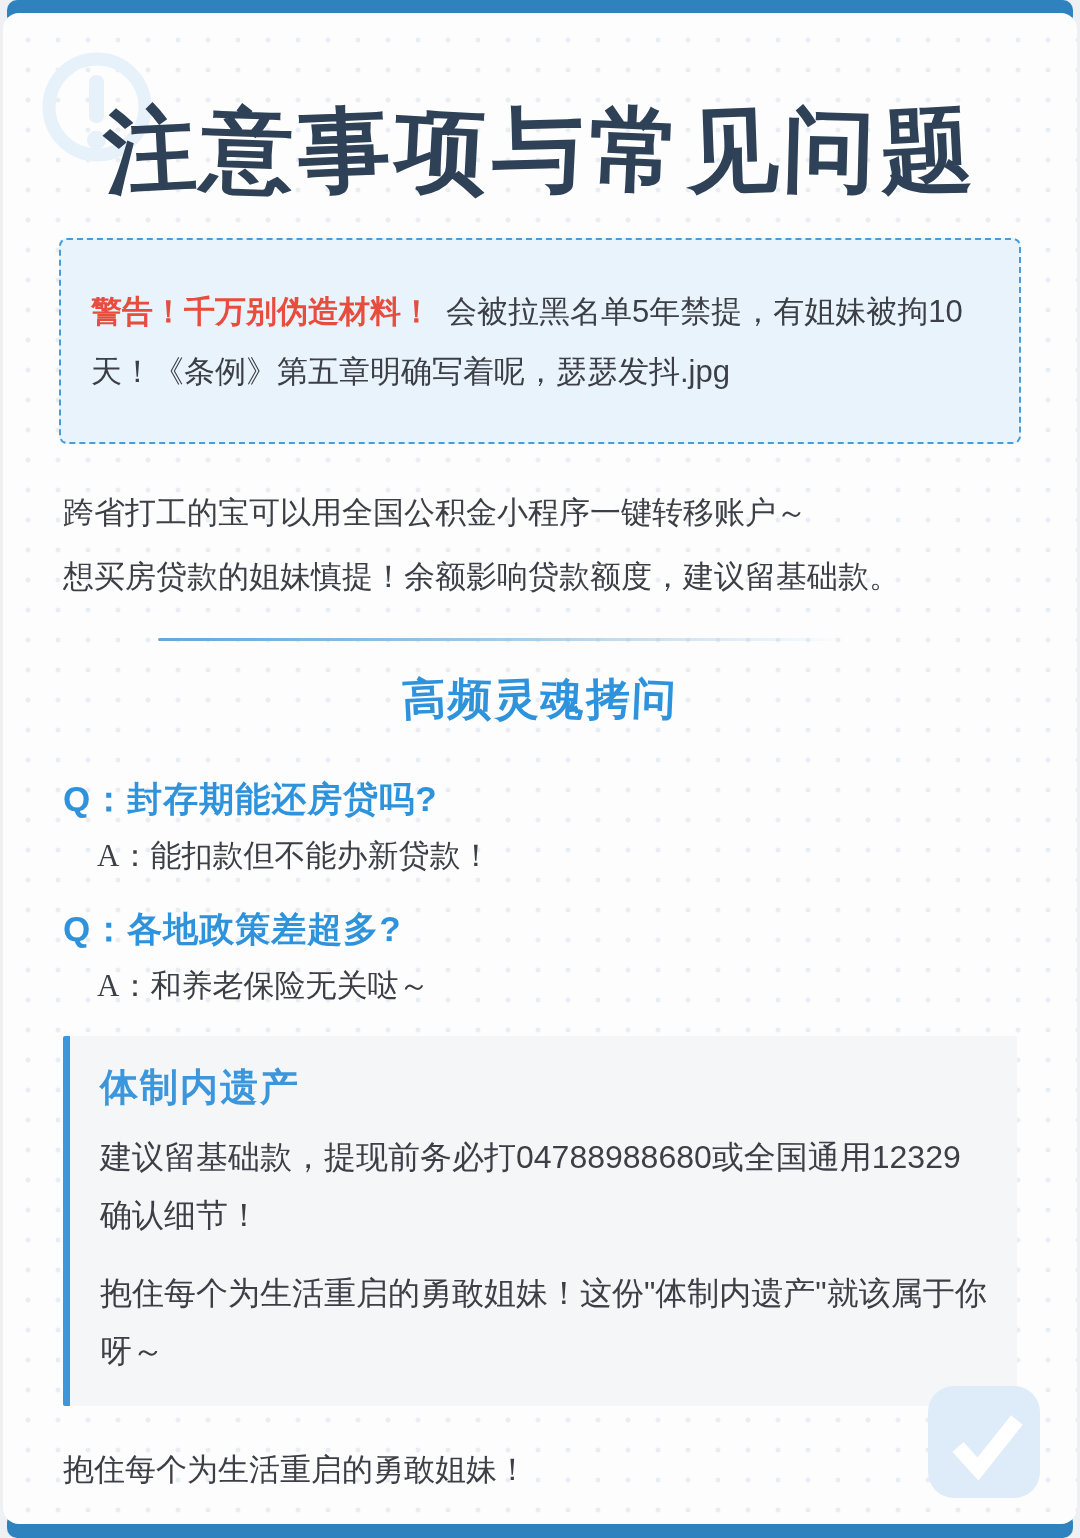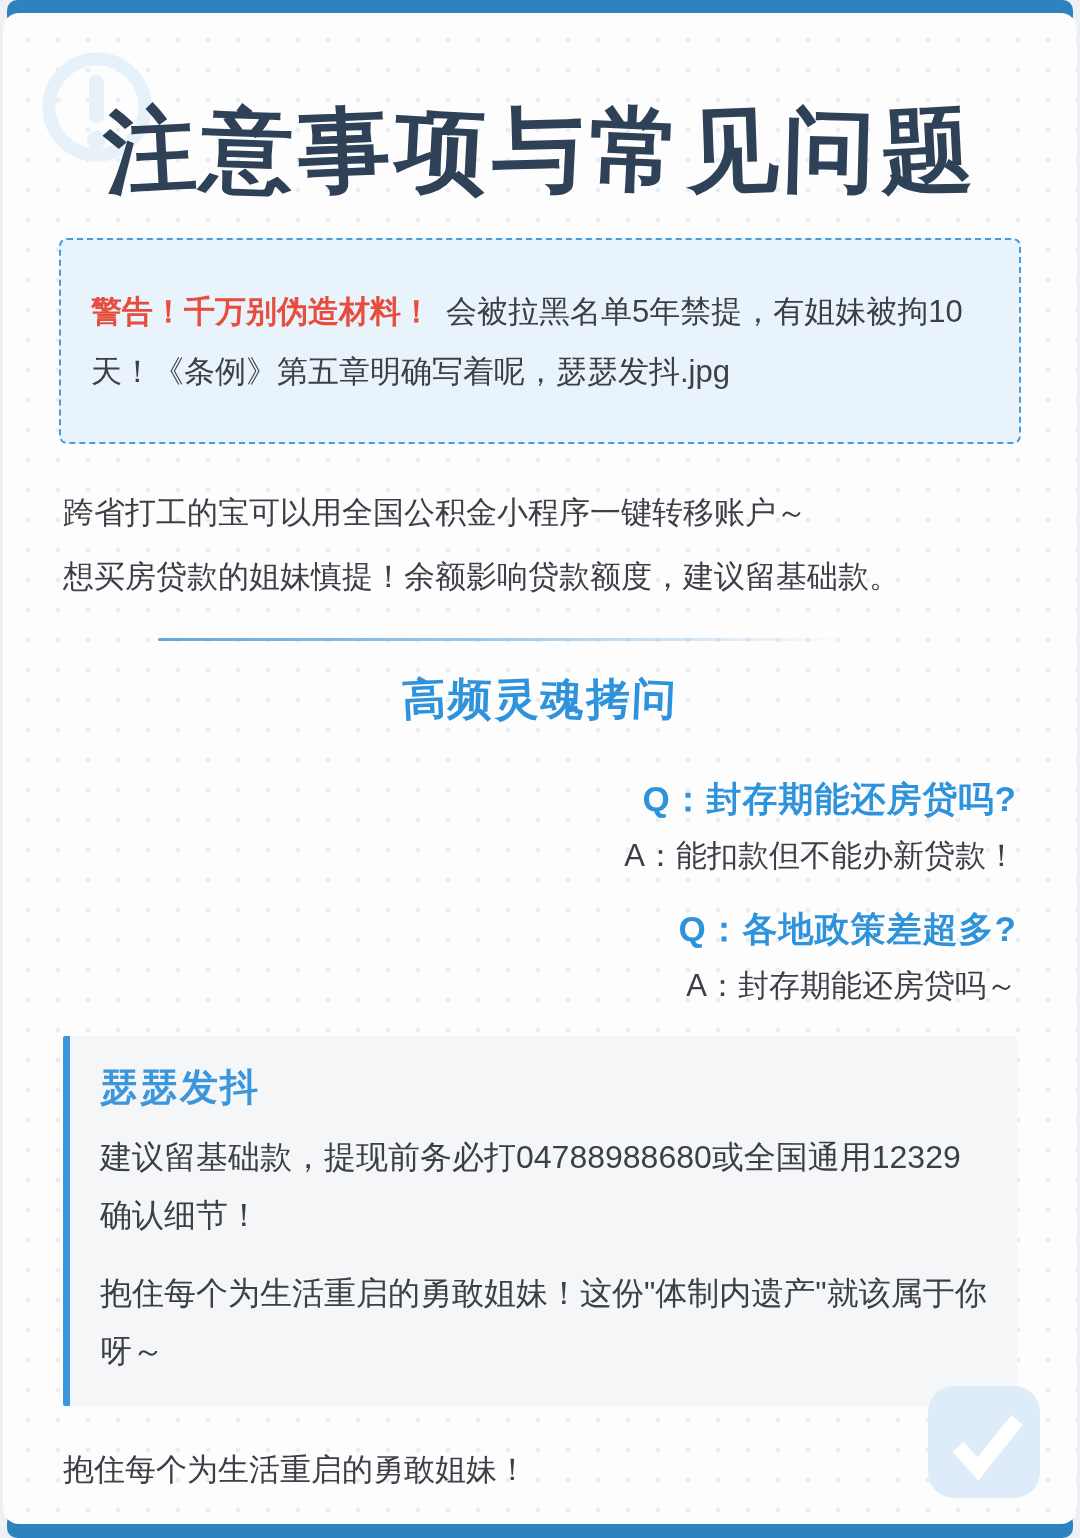--- a/index.html
+++ b/index.html
@@ -38,27 +38,27 @@
   .tip-para + .tip-para{margin-top:10px;}
   .divider{
     margin:34px 0 0 155px;width:688px;height:3px;border-radius:2px;
     background:linear-gradient(90deg,#67a7d8 0%,#9cc6e6 45%,rgba(156,198,230,0) 100%);
   }
   .faq-heading{
     margin:30px 0 0;text-align:center;
     font-size:44px;font-weight:900;color:#2f93dc;
     letter-spacing:2px;line-height:55px;
   }
-  .qa-list{margin:50px 60px 0;text-align:right;}
+  .qa-list{margin:50px 60px 0;}
   .qa-q{
     font-size:35px;font-weight:900;color:#2f93dc;
     line-height:46px;letter-spacing:1px;margin-top:16px;
   }
   .qa-q:first-child{margin-top:0;}
-  .qa-a{font-size:31px;color:#3c3f45;line-height:44px;margin:12px 0 0 34px;}
+  .qa-a{font-size:31px;color:#3c3f45;line-height:44px;margin:12px 0 0 34px;font-family:Liberation Serif, serif;}
   .qa-a{margin-bottom:28px;}
   .final-box{
     margin:22px 60px 0;background:#f4f6f8;
     border-left:7px solid #3b96dc;border-radius:2px;
     padding:30px 30px 26px 30px;
   }
   .final-heading{
     font-size:38px;font-weight:900;color:#3b96dc;
     letter-spacing:2px;line-height:42px;
   }
@@ -94,25 +94,25 @@
   <p class="tip-para">想买房贷款的姐妹慎提！余额影响贷款额度，建议留基础款。</p>
 
   <div class="divider"></div>
 
   <div class="faq-heading charify"><span style="display: inline-block; transform: rotate(-3deg);">高</span><span style="display: inline-block; transform: rotate(2deg);">频</span><span style="display: inline-block; transform: rotate(-2.5deg);">灵</span><span style="display: inline-block; transform: rotate(3deg);">魂</span><span style="display: inline-block; transform: rotate(-1.5deg);">拷</span><span style="display: inline-block; transform: rotate(2.5deg);">问</span></div>
 
   <div class="qa-list">
     <div class="qa-q">Q：封存期能还房贷吗?</div>
     <div class="qa-a">A：能扣款但不能办新贷款！</div>
     <div class="qa-q">Q：各地政策差超多?</div>
-    <div class="qa-a">A：封存期能还房贷吗～</div>
+    <div class="qa-a">A：和养老保险无关哒～</div>
   </div>
 
   <div class="final-box">
-    <div class="final-heading">瑟瑟发抖</div>
+    <div class="final-heading">体制内遗产</div>
     <p class="final-para">建议留基础款，提现前务必打04788988680或全国通用12329确认细节！</p>
     <p class="final-para">抱住每个为生活重启的勇敢姐妹！这份"体制内遗产"就该属于你呀～</p>
   </div>
 
   <p class="footer-line">抱住每个为生活重启的勇敢姐妹！</p>
 
   <div class="check-badge">
     <svg width="100" height="100" viewBox="0 0 100 100">
       <path d="M24 55 L44 77 L83 28" fill="none" stroke="#ffffff" stroke-width="15" stroke-linejoin="miter"></path>
     </svg>

